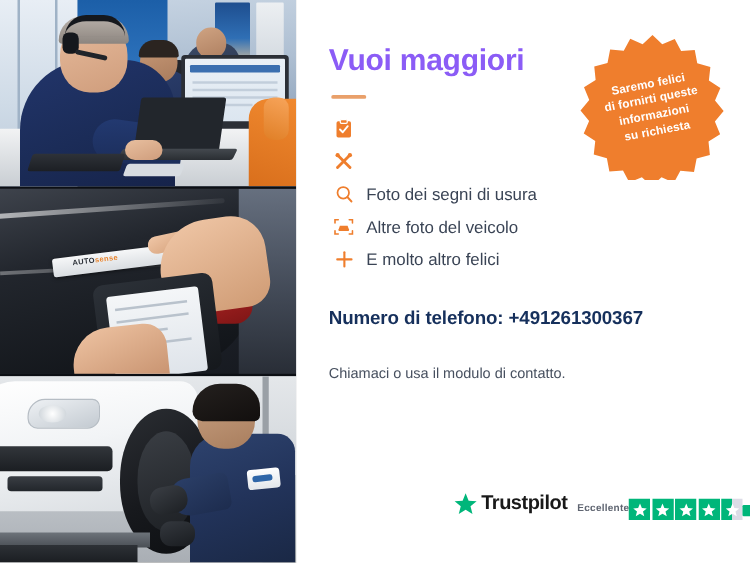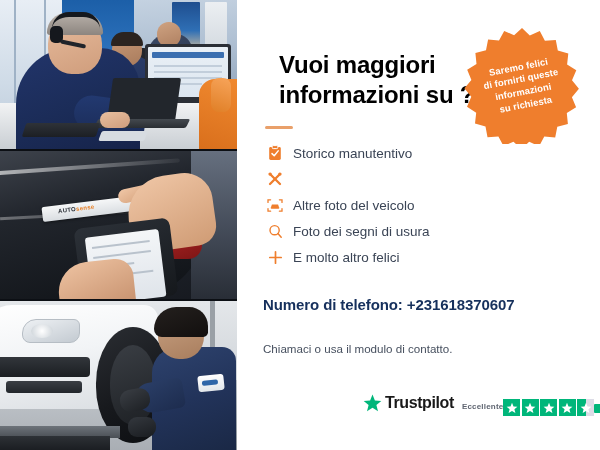--- a/index.html
+++ b/index.html
@@ -163,22 +163,22 @@
   .p3 .cab{position:absolute;left:210px;bottom:0;width:27px;height:70px;
     background:linear-gradient(180deg,#b9bfc5,#8e949a);}
   .p3 .pipe{position:absolute;left:210px;top:0;width:5px;height:92px;background:#9aa0a6;}
 
   
   .content{
     flex:1;position:relative;background:#ffffff;
     padding:34px 0 0 26px;box-sizing:border-box;
   }
   .headline{
-    color:#000000;font-size:24px;line-height:1.26;font-weight:bold;
-    letter-spacing:-.2px;margin:16px;width:215px;
+    color:#8b5cf6;font-size:24px;line-height:1.26;font-weight:bold;
+    letter-spacing:-.2px;margin:0;width:215px;
   }
   .rule{width:28px;height:3px;background:#e9a06a;margin:12px 0 0 2px;border-radius:2px;}
 
   .features{margin:11px 0 0 0;padding:0;list-style:none;}
   .feature{display:flex;align-items:center;height:26px;}
   .f-ico{width:24px;height:20px;flex:0 0 24px;display:flex;align-items:center;justify-content:center;}
   .f-label{color:#3a4455;font-size:13.5px;margin-left:6px;white-space:nowrap;}
 
   .phone-line{
     margin:26px 0 0 0;color:#16305c;font-size:15px;font-weight:bold;letter-spacing:-.1px;
@@ -321,48 +321,56 @@
           <i></i>
         </div>
     </div>
 
   </div>
 
   <div class="content">
 
     <h1 class="headline">
       <span>Vuoi maggiori</span><br>
-      <span>informazioni su ?</span>
     </h1>
     <div class="rule"></div>
 
     <ul class="features">
 
       <li class="feature">
         <span class="f-ico">
           <svg width="14" height="16" viewBox="0 0 14 16">
             <rect x="1.2" y="2" width="11.6" height="13" rx="1.4" fill="#ef7e2d"></rect>
             <rect x="4.2" y="0.6" width="5.6" height="3" rx="1" fill="#ef7e2d" stroke="#fff" stroke-width="1"></rect>
             <path d="M4 8.6 L6.2 10.8 L10.2 5.9" fill="none" stroke="#fff" stroke-width="1.5" stroke-linecap="round" stroke-linejoin="round"></path>
           </svg>
         </span>
-        <span class="f-label">Storico manutentivo</span>
       </li>
 
       <li class="feature">
         <span class="f-ico">
           <svg width="16" height="16" viewBox="0 0 16 16">
             <g stroke="#ef7e2d" stroke-width="2.3" stroke-linecap="round">
               <line x1="3" y1="3" x2="13" y2="13"></line>
               <line x1="13" y1="3" x2="3" y2="13"></line>
             </g>
             <circle cx="3.1" cy="3.1" r="1.7" fill="#ef7e2d"></circle>
             <circle cx="12.9" cy="3.1" r="1.7" fill="#ef7e2d"></circle>
           </svg>
         </span>
+      </li>
+
+      <li class="feature">
+        <span class="f-ico">
+          <svg width="15" height="15" viewBox="0 0 15 15">
+            <circle cx="6.6" cy="6.2" r="4.6" fill="none" stroke="#ef7e2d" stroke-width="1.4"></circle>
+            <line x1="9.9" y1="9.6" x2="13.2" y2="13.2" stroke="#ef7e2d" stroke-width="1.5" stroke-linecap="round"></line>
+          </svg>
+        </span>
+        <span class="f-label">Foto dei segni di usura</span>
       </li>
 
       <li class="feature">
         <span class="f-ico">
           <svg width="16" height="15" viewBox="0 0 16 15">
             <g fill="none" stroke="#ef7e2d" stroke-width="1.3" stroke-linecap="round">
               <path d="M1 4.4V1.8h2.6"></path>
                 <path d="M15 4.4V1.8h-2.6"></path>
               <path d="M1 10.6v2.6h2.6"></path>
                 <path d="M15 10.6v2.6h-2.6"></path>
@@ -370,42 +378,32 @@
             <path d="M4 9.2 L4.9 6.6 H11.1 L12 9.2 Z" fill="#ef7e2d"></path>
             <rect x="3.7" y="8.9" width="8.6" height="1.9" rx=".8" fill="#ef7e2d"></rect>
           </svg>
         </span>
         <span class="f-label">Altre foto del veicolo</span>
       </li>
 
       <li class="feature">
         <span class="f-ico">
           <svg width="15" height="15" viewBox="0 0 15 15">
-            <circle cx="6.6" cy="6.2" r="4.6" fill="none" stroke="#ef7e2d" stroke-width="1.4"></circle>
-            <line x1="9.9" y1="9.6" x2="13.2" y2="13.2" stroke="#ef7e2d" stroke-width="1.5" stroke-linecap="round"></line>
-          </svg>
-        </span>
-        <span class="f-label">Foto dei segni di usura</span>
-      </li>
-
-      <li class="feature">
-        <span class="f-ico">
-          <svg width="15" height="15" viewBox="0 0 15 15">
             <g stroke="#ef7e2d" stroke-width="1.7" stroke-linecap="round">
               <line x1="7.5" y1="1.8" x2="7.5" y2="13.2"></line>
               <line x1="1.8" y1="7.5" x2="13.2" y2="7.5"></line>
             </g>
           </svg>
         </span>
         <span class="f-label">E molto altro felici</span>
       </li>
 
     </ul>
 
-    <div class="phone-line">Numero di telefono: +231618370607</div>
+    <div class="phone-line">Numero di telefono: +491261300367</div>
     <div class="sub">
       <br>
       <span>Chiamaci o usa il modulo di contatto.</span>
     </div>
 
     <div class="burst">
       <svg width="118" height="118" viewBox="0 0 118 118">
         <path d="M59 2 l7.8 7.4 10.0-4.3 5.1 9.6 10.9-0.8 2.0 10.7 10.5 2.9-1.2 10.9 9.2 5.9-4.3 10.0 6.9 8.5-7.0 8.4 4.2 10.1-9.3 5.8 1.1 10.9-10.6 2.8-2.1 10.7-10.9-0.9-5.2 9.6-9.9-4.4-7.9 7.3-7.8-7.4-10.0 4.3-5.1-9.6-10.9 0.8-2.0-10.7-10.5-2.9 1.2-10.9-9.2-5.9 4.3-10.0-6.9-8.5 7.0-8.4-4.2-10.1 9.3-5.8-1.1-10.9 10.6-2.8 2.1-10.7 10.9 0.9 5.2-9.6 9.9 4.4z" fill="#ef7e2d"></path>
       </svg>
       <div class="burst-inner">

